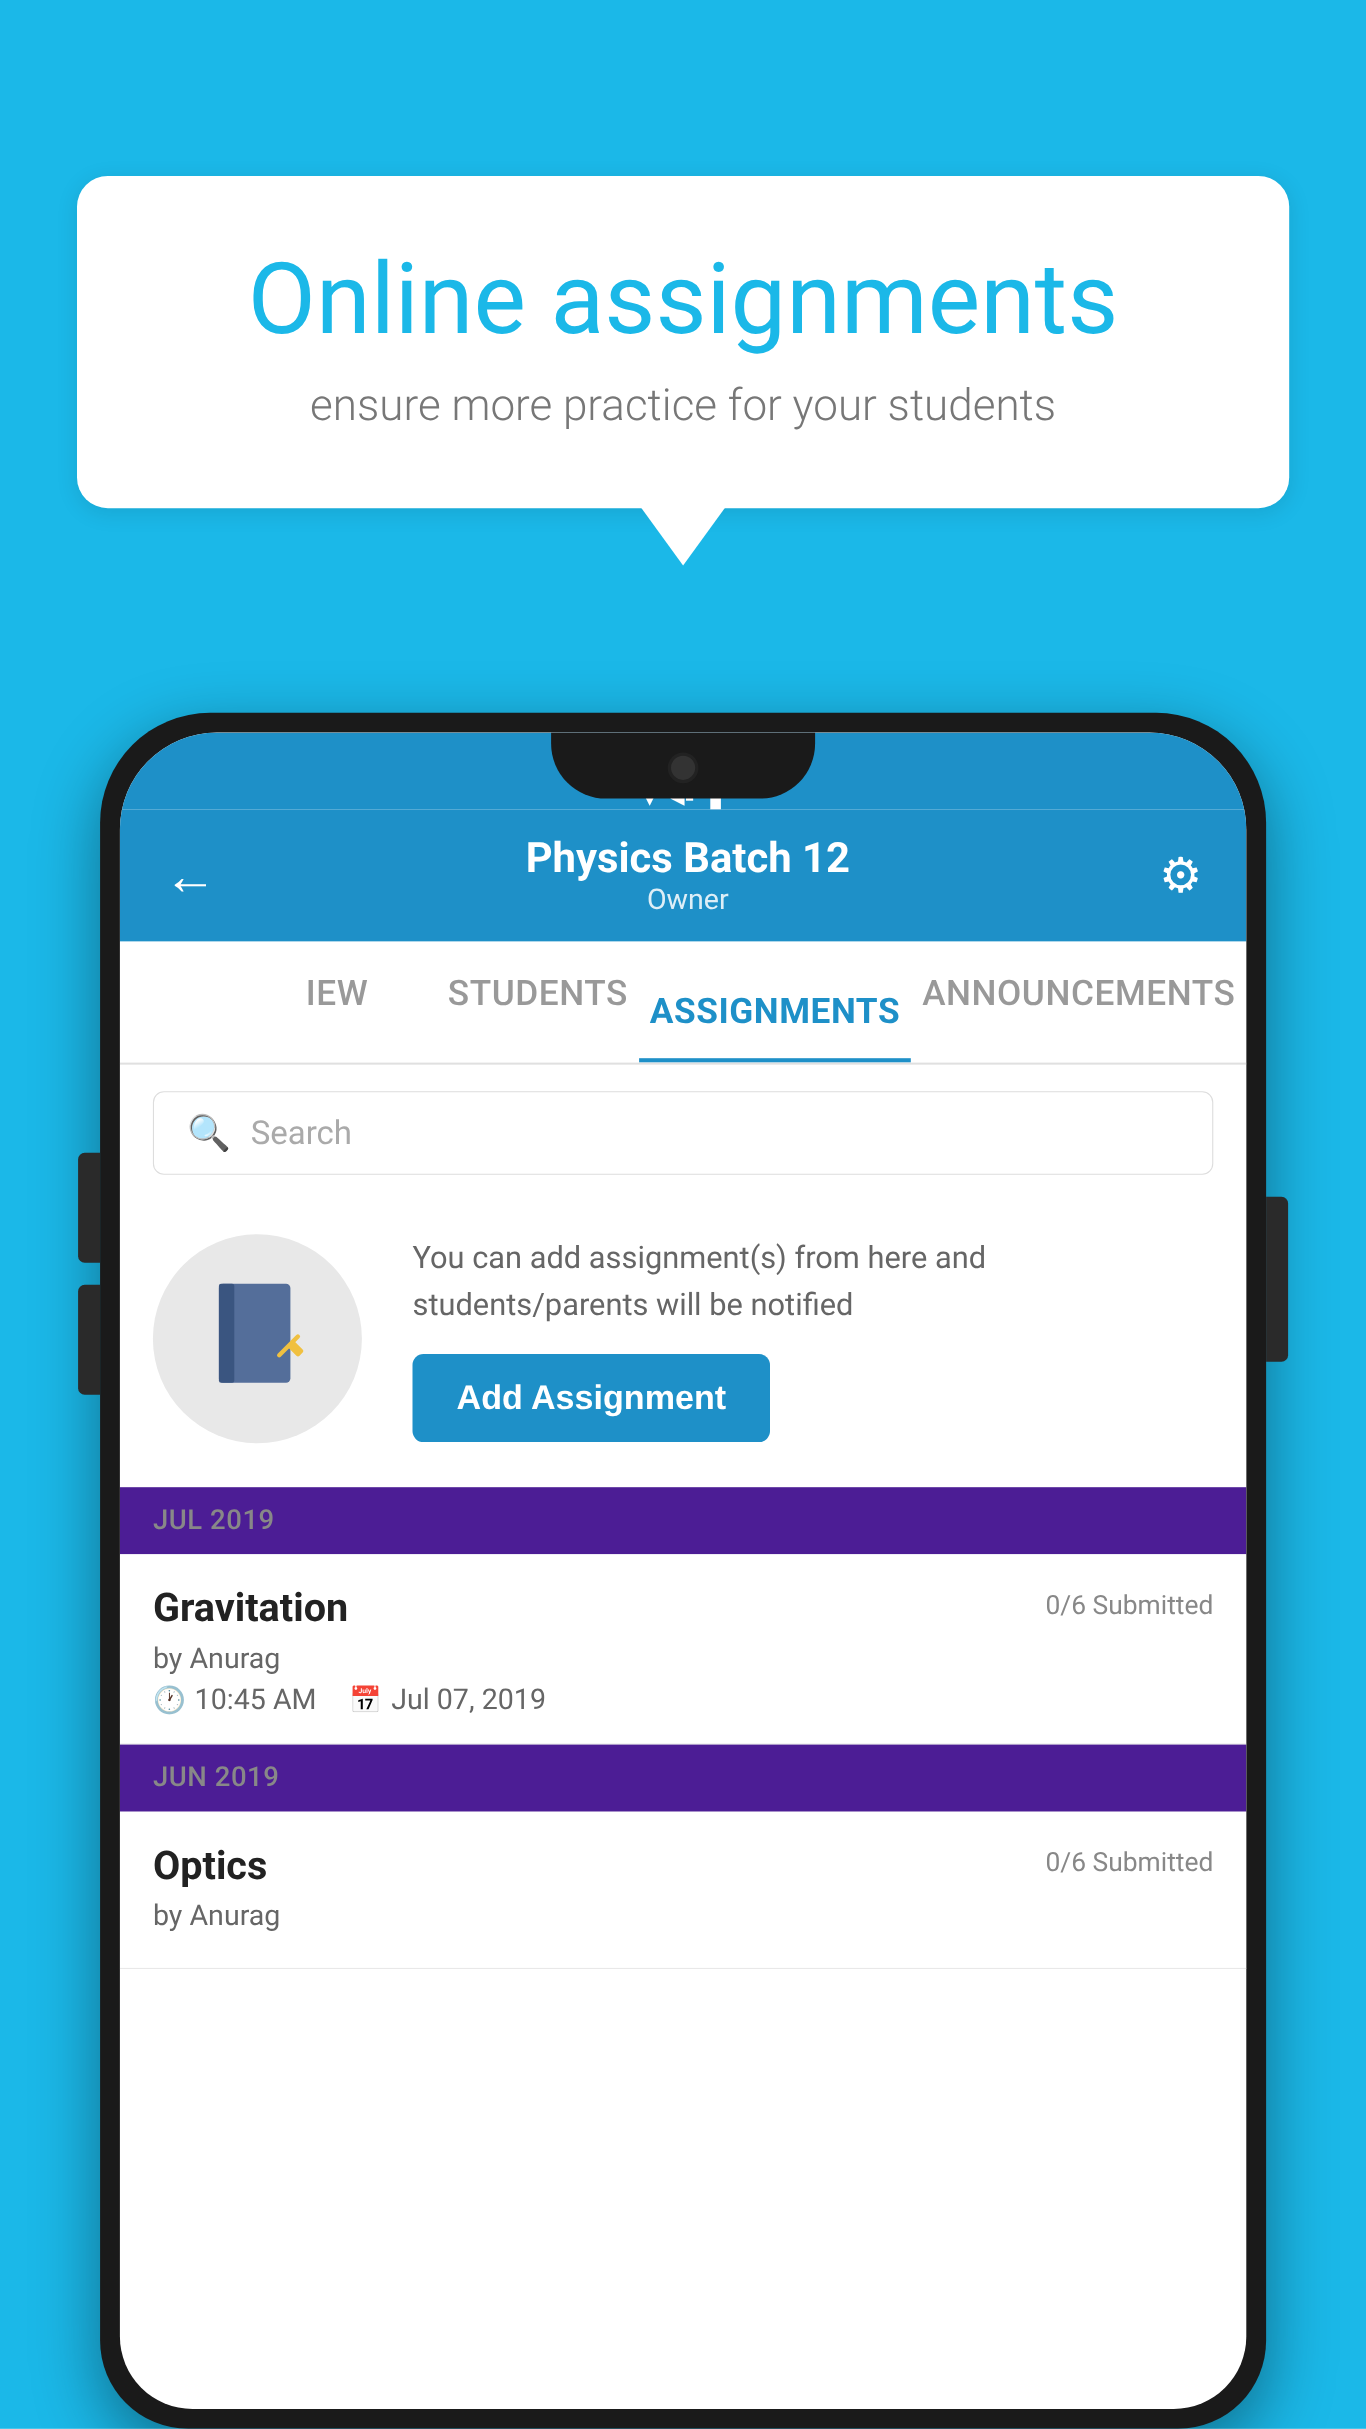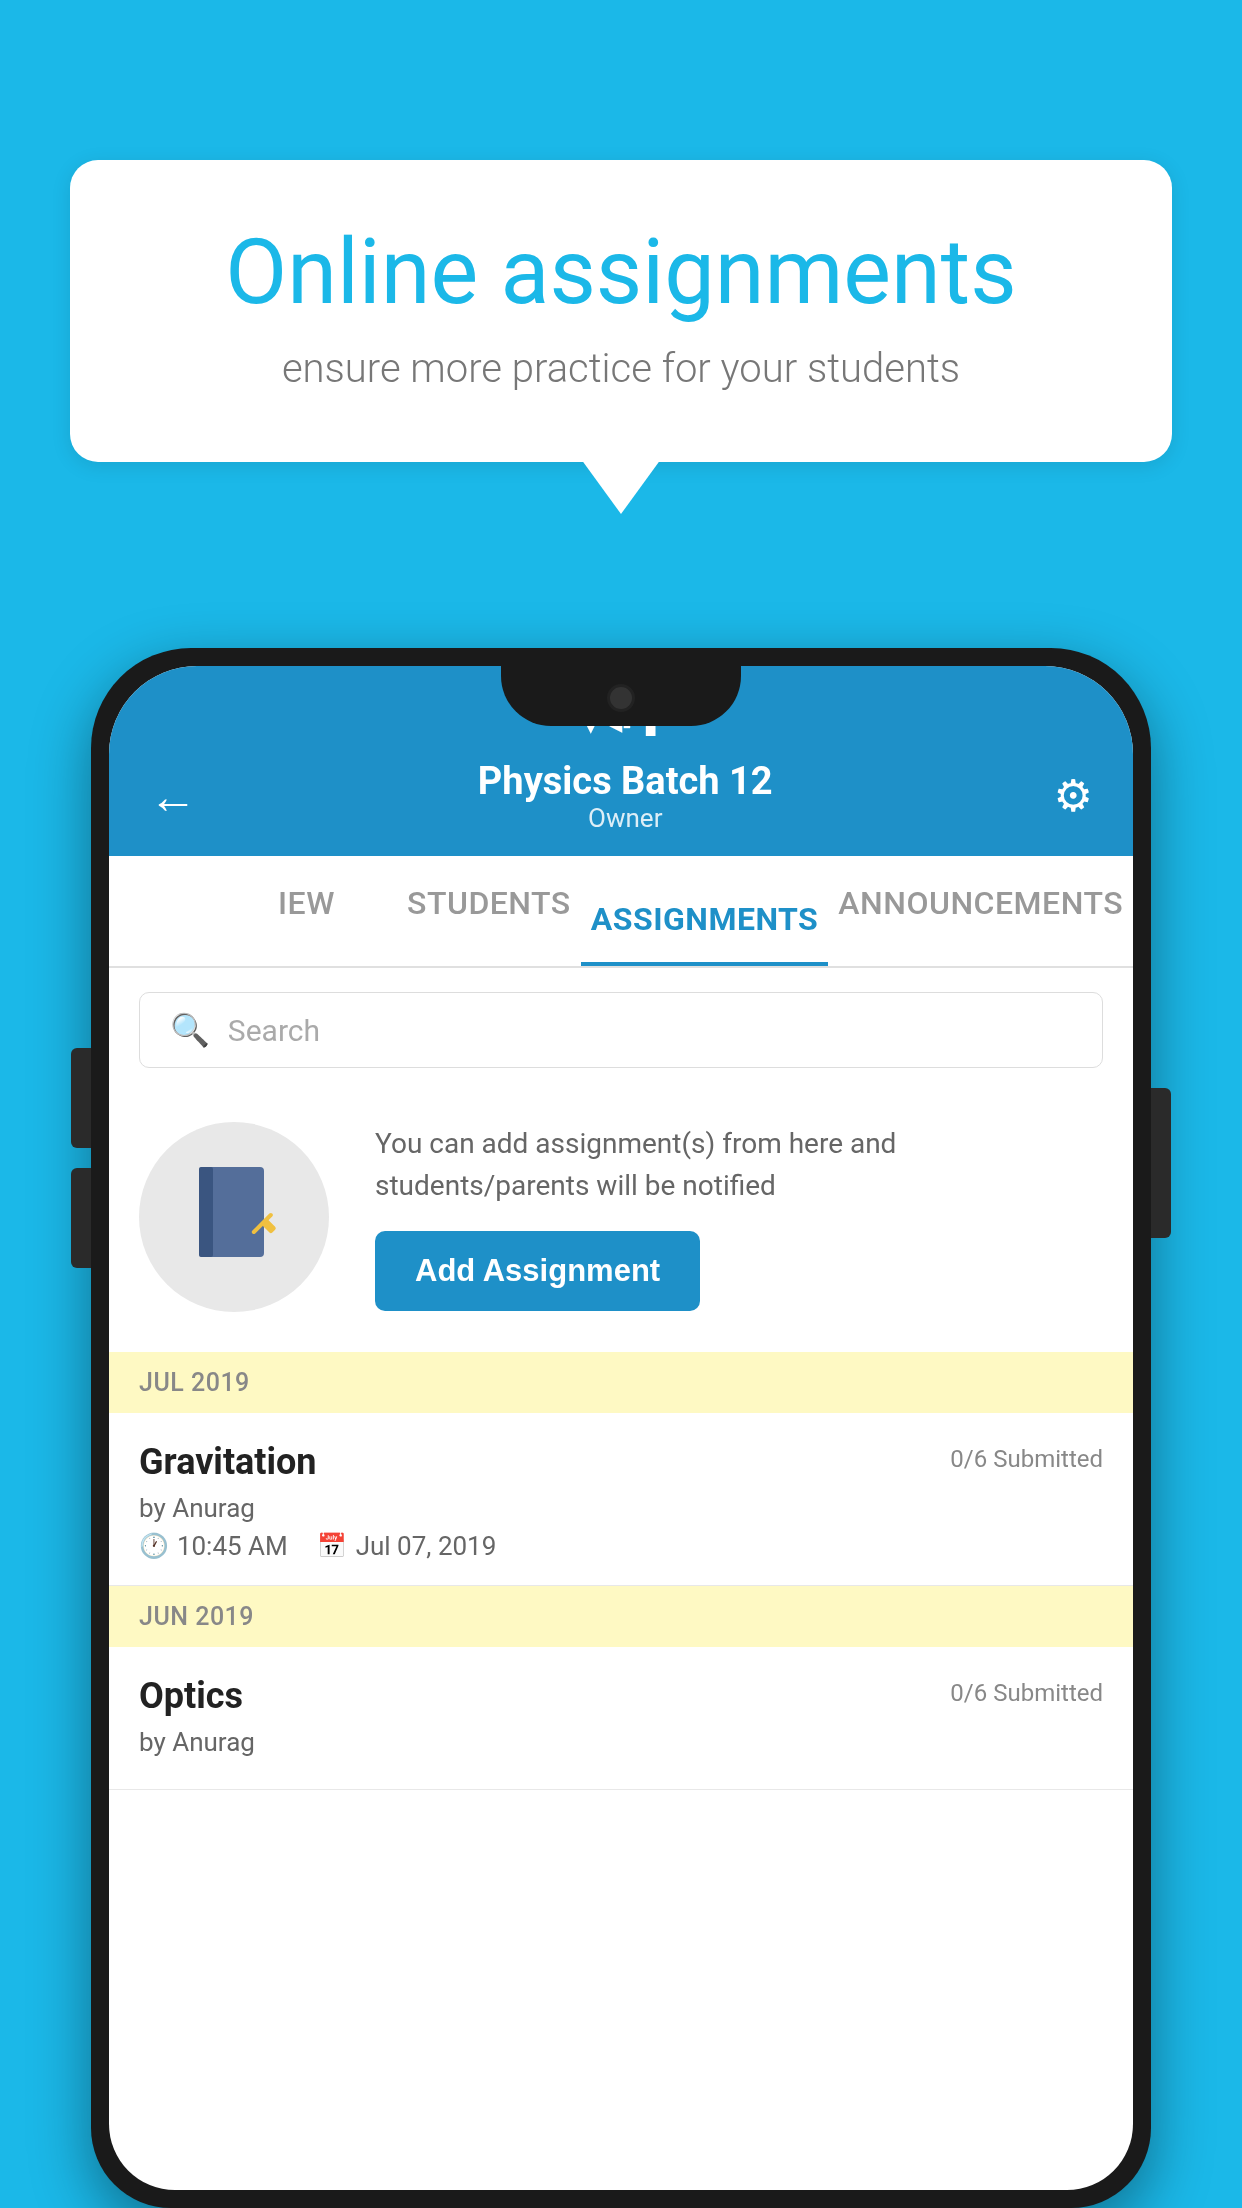--- a/index.html
+++ b/index.html
@@ -261,21 +261,21 @@
       border-radius: 10px;
       padding: 22px 40px;
       font-size: 31px;
       font-weight: 600;
       cursor: pointer;
       display: inline-block;
     }
 
     
     .section-header {
-      background: #fef9c3;
+      background: #4c1d95;
       padding: 16px 30px;
       font-size: 25px;
       color: #888;
       font-weight: 500;
       letter-spacing: 0.5px;
     }
 
     
     .assignment-item {
       padding: 28px 30px 24px;

